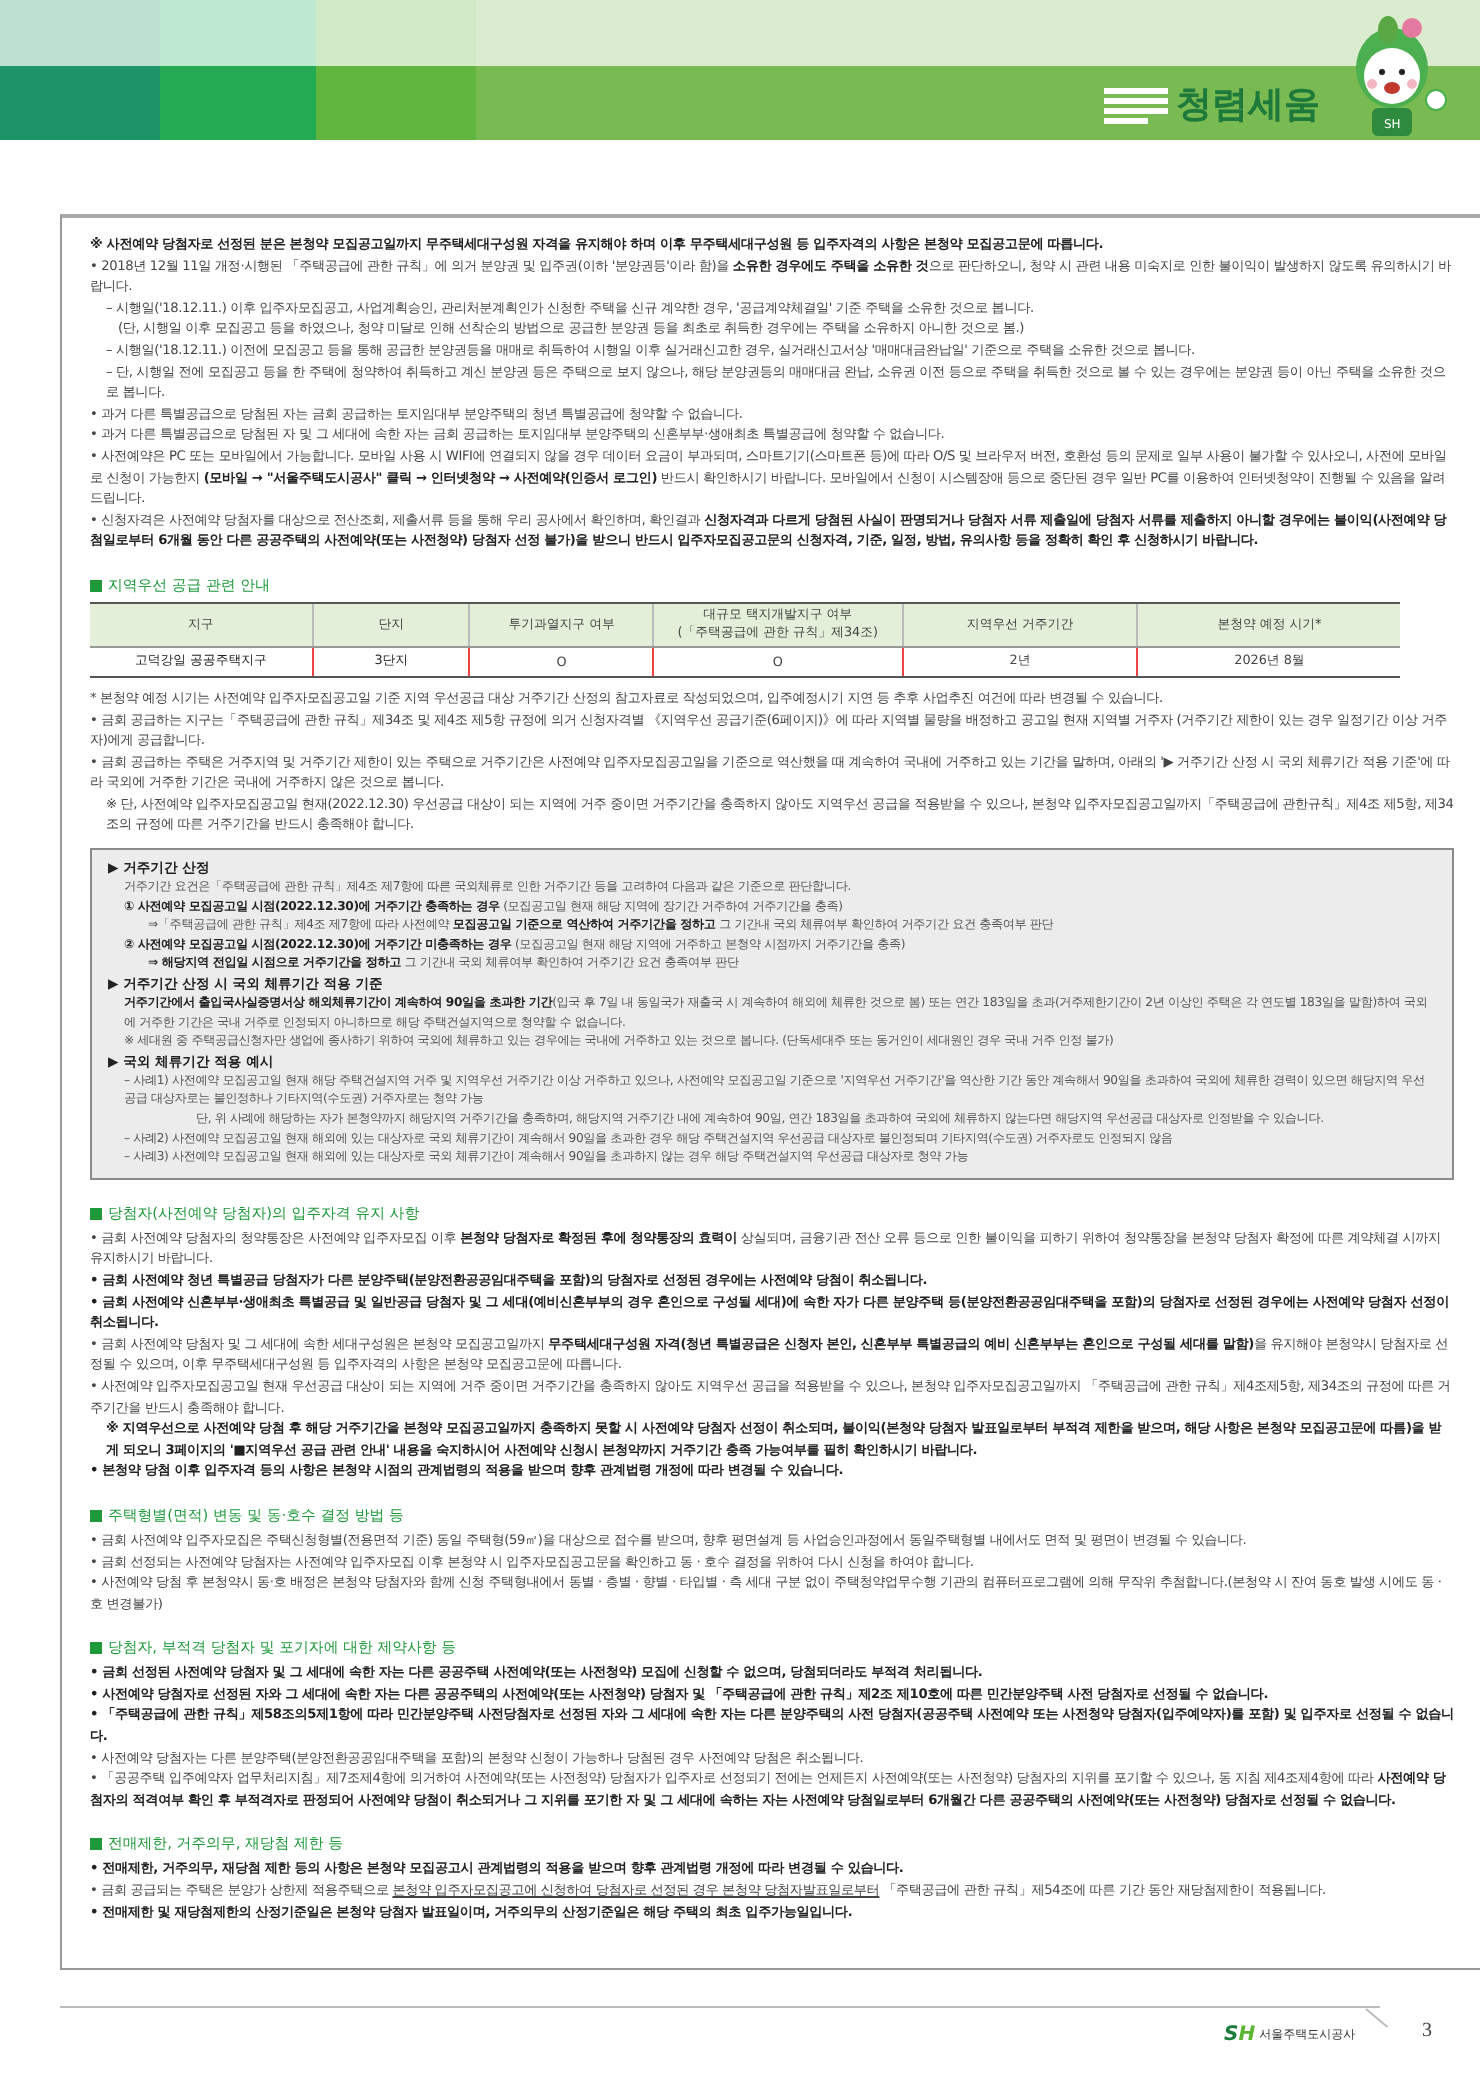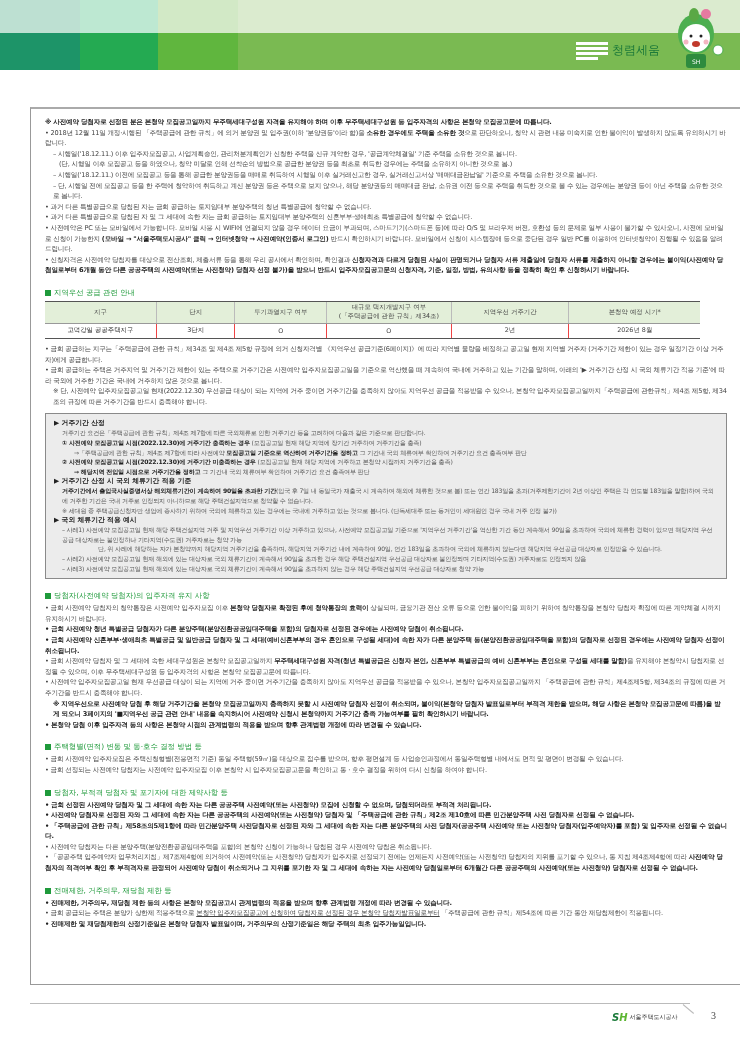--- a/index.html
+++ b/index.html
@@ -8,21 +8,21 @@
 
   
   .header { position: absolute; left: 0; top: 0; width: 740px; height: 70px; }
   .band-top { position: absolute; top: 0; left: 0; height: 33px; width: 740px; display: flex; }
   .band-top div { height: 33px; }
   .band-bot { position: absolute; top: 33px; left: 0; height: 37px; width: 740px; display: flex; }
   .band-bot div { height: 37px; }
   .brand { position: absolute; right: 80px; top: 40px; display: flex; align-items: center; gap: 4px; }
   .brand-logo { width: 32px; height: 20px; position: relative; }
   .brand-logo span { position: absolute; left: 0; width: 32px; height: 3px; background: #ffffff; }
-  .brand-text { font-size: 12px; font-weight: normal; color: #1d7a3a; }
+  .brand-text { font-size: 18px; font-weight: bold; color: #1d7a3a; }
   .mascot { position: absolute; right: 12px; top: 4px; width: 60px; height: 66px; }
 
   
   .main-box { position: absolute; left: 30px; top: 107px; width: 712px; height: 878px; border: 1px solid #999; border-top: 2px solid #aaa; padding: 8px 14px; }
   .txt { font-size: 6.6px; line-height: 10.6px; color: #444; letter-spacing: -0.2px; }
   .txt b, .b { font-weight: bold; color: #222; }
   .indent1 { padding-left: 8px; }
   .indent2 { padding-left: 14px; }
   .indent3 { padding-left: 20px; }
   .sec-title { font-size: 7.4px; color: #1f9a3b; margin-top: 12px; margin-bottom: 2px; display: flex; align-items: center; gap: 3px; }
@@ -126,20 +126,21 @@
       <tr>
         <td class="bold">고덕강일 공공주택지구</td>
         <td class="bold">3단지</td>
         <td>O</td>
         <td>O</td>
         <td>2년</td>
         <td>2026년 8월</td>
       </tr>
     </tbody>
   </table>
+  <div class="txt">* 본청약 예정 시기는 사전예약 입주자모집공고일 기준 지역 우선공급 대상 거주기간 산정의 참고자료로 작성되었으며, 입주예정시기 지연 등 추후 사업추진 여건에 따라 변경될 수 있습니다.</div>
   <div class="txt">• 금회 공급하는 지구는「주택공급에 관한 규칙」제34조 및 제4조 제5항 규정에 의거 신청자격별 《지역우선 공급기준(6페이지)》에 따라 지역별 물량을 배정하고 공고일 현재 지역별 거주자 (거주기간 제한이 있는 경우 일정기간 이상 거주자)에게 공급합니다.</div>
   <div class="txt">• 금회 공급하는 주택은 거주지역 및 거주기간 제한이 있는 주택으로 거주기간은 사전예약 입주자모집공고일을 기준으로 역산했을 때 계속하여 국내에 거주하고 있는 기간을 말하며, 아래의 '▶ 거주기간 산정 시 국외 체류기간 적용 기준'에 따라 국외에 거주한 기간은 국내에 거주하지 않은 것으로 봅니다.</div>
   <div class="txt indent1">※ 단, 사전예약 입주자모집공고일 현재(2022.12.30) 우선공급 대상이 되는 지역에 거주 중이면 거주기간을 충족하지 않아도 지역우선 공급을 적용받을 수 있으나, 본청약 입주자모집공고일까지「주택공급에 관한규칙」제4조 제5항, 제34조의 규정에 따른 거주기간을 반드시 충족해야 합니다.</div>
 
   <div class="gray-box">
     <div class="gbox-title">▶ 거주기간 산정</div>
     <div class="gtxt indent1">거주기간 요건은「주택공급에 관한 규칙」제4조 제7항에 따른 국외체류로 인한 거주기간 등을 고려하여 다음과 같은 기준으로 판단합니다.</div>
     <div class="gtxt indent1"><b>① 사전예약 모집공고일 시점(2022.12.30)에 거주기간 충족하는 경우</b><span> (모집공고일 현재 해당 지역에 장기간 거주하여 거주기간을 충족)</span></div>
     <div class="gtxt indent3"><span>⇒「주택공급에 관한 규칙」제4조 제7항에 따라 사전예약 </span><b>모집공고일 기준으로 역산하여 거주기간을 정하고</b><span> 그 기간내 국외 체류여부 확인하여 거주기간 요건 충족여부 판단</span></div>
     <div class="gtxt indent1"><b>② 사전예약 모집공고일 시점(2022.12.30)에 거주기간 미충족하는 경우</b><span> (모집공고일 현재 해당 지역에 거주하고 본청약 시점까지 거주기간을 충족)</span></div>
@@ -165,20 +166,21 @@
   <div class="txt">• 사전예약 입주자모집공고일 현재 우선공급 대상이 되는 지역에 거주 중이면 거주기간을 충족하지 않아도 지역우선 공급을 적용받을 수 있으나, 본청약 입주자모집공고일까지 「주택공급에 관한 규칙」제4조제5항, 제34조의 규정에 따른 거주기간을 반드시 충족해야 합니다.</div>
   <div class="txt indent1 b">※ 지역우선으로 사전예약 당첨 후 해당 거주기간을 본청약 모집공고일까지 충족하지 못할 시 사전예약 당첨자 선정이 취소되며, 불이익(본청약 당첨자 발표일로부터 부적격 제한을 받으며, 해당 사항은 본청약 모집공고문에 따름)을 받게 되오니 3페이지의 '■지역우선 공급 관련 안내' 내용을 숙지하시어 사전예약 신청시 본청약까지 거주기간 충족 가능여부를 필히 확인하시기 바랍니다.</div>
   <div class="txt b">• 본청약 당첨 이후 입주자격 등의 사항은 본청약 시점의 관계법령의 적용을 받으며 향후 관계법령 개정에 따라 변경될 수 있습니다.</div>
 
   <div class="sec-title">
     <span class="sq"></span>
     <span>주택형별(면적) 변동 및 동·호수 결정 방법 등</span>
   </div>
   <div class="txt">• 금회 사전예약 입주자모집은 주택신청형별(전용면적 기준) 동일 주택형(59㎡)을 대상으로 접수를 받으며, 향후 평면설계 등 사업승인과정에서 동일주택형별 내에서도 면적 및 평면이 변경될 수 있습니다.</div>
   <div class="txt">• 금회 선정되는 사전예약 당첨자는 사전예약 입주자모집 이후 본청약 시 입주자모집공고문을 확인하고 동 · 호수 결정을 위하여 다시 신청을 하여야 합니다.</div>
+  <div class="txt">• 사전예약 당첨 후 본청약시 동·호 배정은 본청약 당첨자와 함께 신청 주택형내에서 동별 · 층별 · 향별 · 타입별 · 측 세대 구분 없이 주택청약업무수행 기관의 컴퓨터프로그램에 의해 무작위 추첨합니다.(본청약 시 잔여 동호 발생 시에도 동 · 호 변경불가)</div>
 
   <div class="sec-title">
     <span class="sq"></span>
     <span>당첨자, 부적격 당첨자 및 포기자에 대한 제약사항 등</span>
   </div>
   <div class="txt b">• 금회 선정된 사전예약 당첨자 및 그 세대에 속한 자는 다른 공공주택 사전예약(또는 사전청약) 모집에 신청할 수 없으며, 당첨되더라도 부적격 처리됩니다.</div>
   <div class="txt b">• 사전예약 당첨자로 선정된 자와 그 세대에 속한 자는 다른 공공주택의 사전예약(또는 사전청약) 당첨자 및 「주택공급에 관한 규칙」제2조 제10호에 따른 민간분양주택 사전 당첨자로 선정될 수 없습니다.</div>
   <div class="txt b">• 「주택공급에 관한 규칙」제58조의5제1항에 따라 민간분양주택 사전당첨자로 선정된 자와 그 세대에 속한 자는 다른 분양주택의 사전 당첨자(공공주택 사전예약 또는 사전청약 당첨자(입주예약자)를 포함) 및 입주자로 선정될 수 없습니다.</div>
   <div class="txt">• 사전예약 당첨자는 다른 분양주택(분양전환공공임대주택을 포함)의 본청약 신청이 가능하나 당첨된 경우 사전예약 당첨은 취소됩니다.</div>
   <div class="txt"><span>• 「공공주택 입주예약자 업무처리지침」제7조제4항에 의거하여 사전예약(또는 사전청약) 당첨자가 입주자로 선정되기 전에는 언제든지 사전예약(또는 사전청약) 당첨자의 지위를 포기할 수 있으나, 동 지침 제4조제4항에 따라 </span><b>사전예약 당첨자의 적격여부 확인 후 부적격자로 판정되어 사전예약 당첨이 취소되거나 그 지위를 포기한 자 및 그 세대에 속하는 자는 사전예약 당첨일로부터 6개월간 다른 공공주택의 사전예약(또는 사전청약) 당첨자로 선정될 수 없습니다.</b></div>

